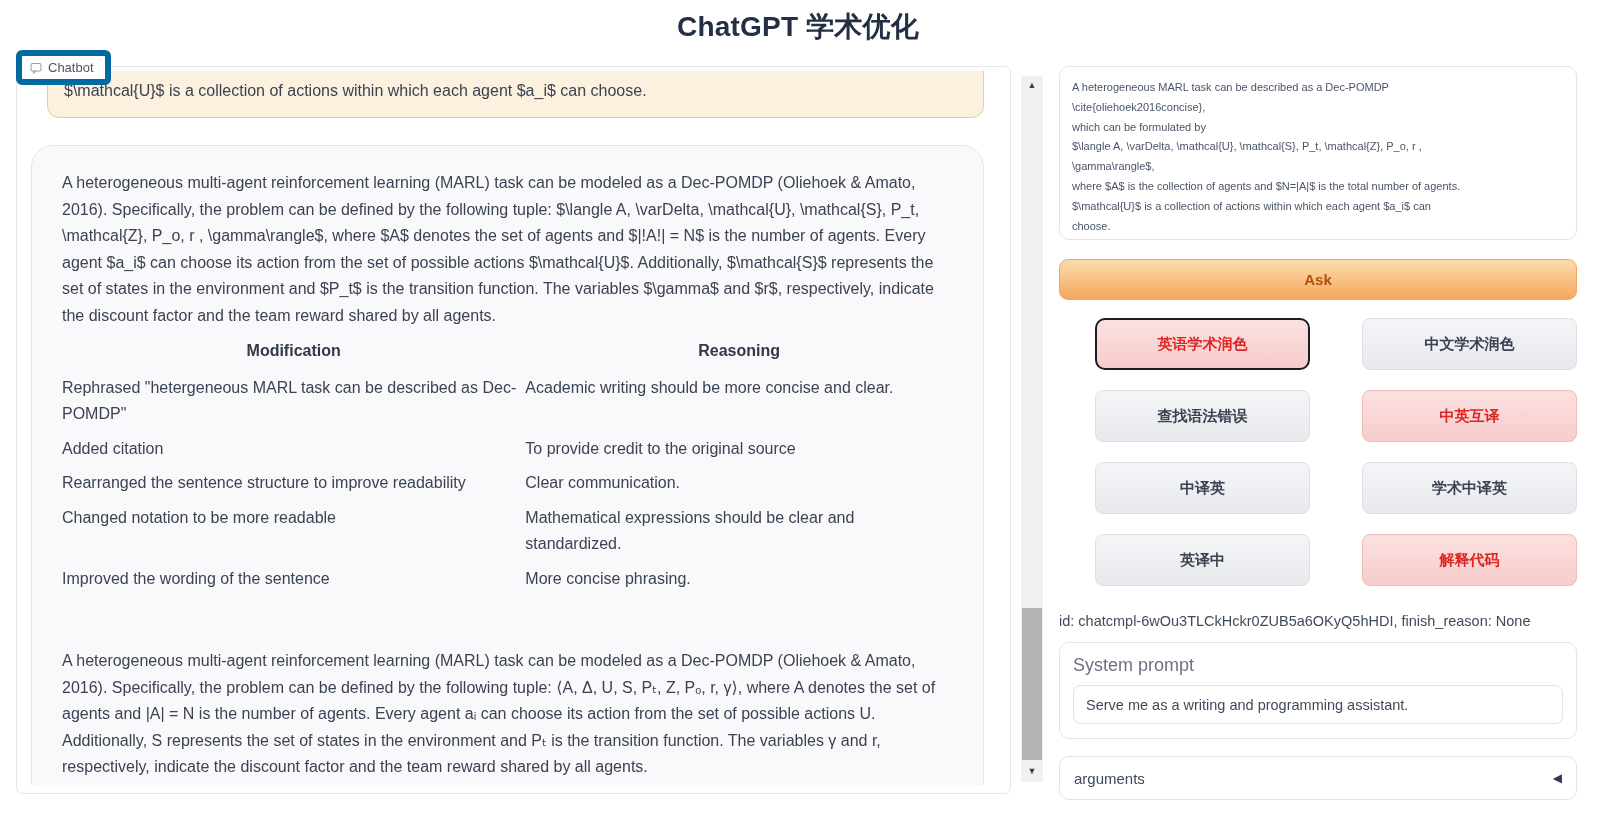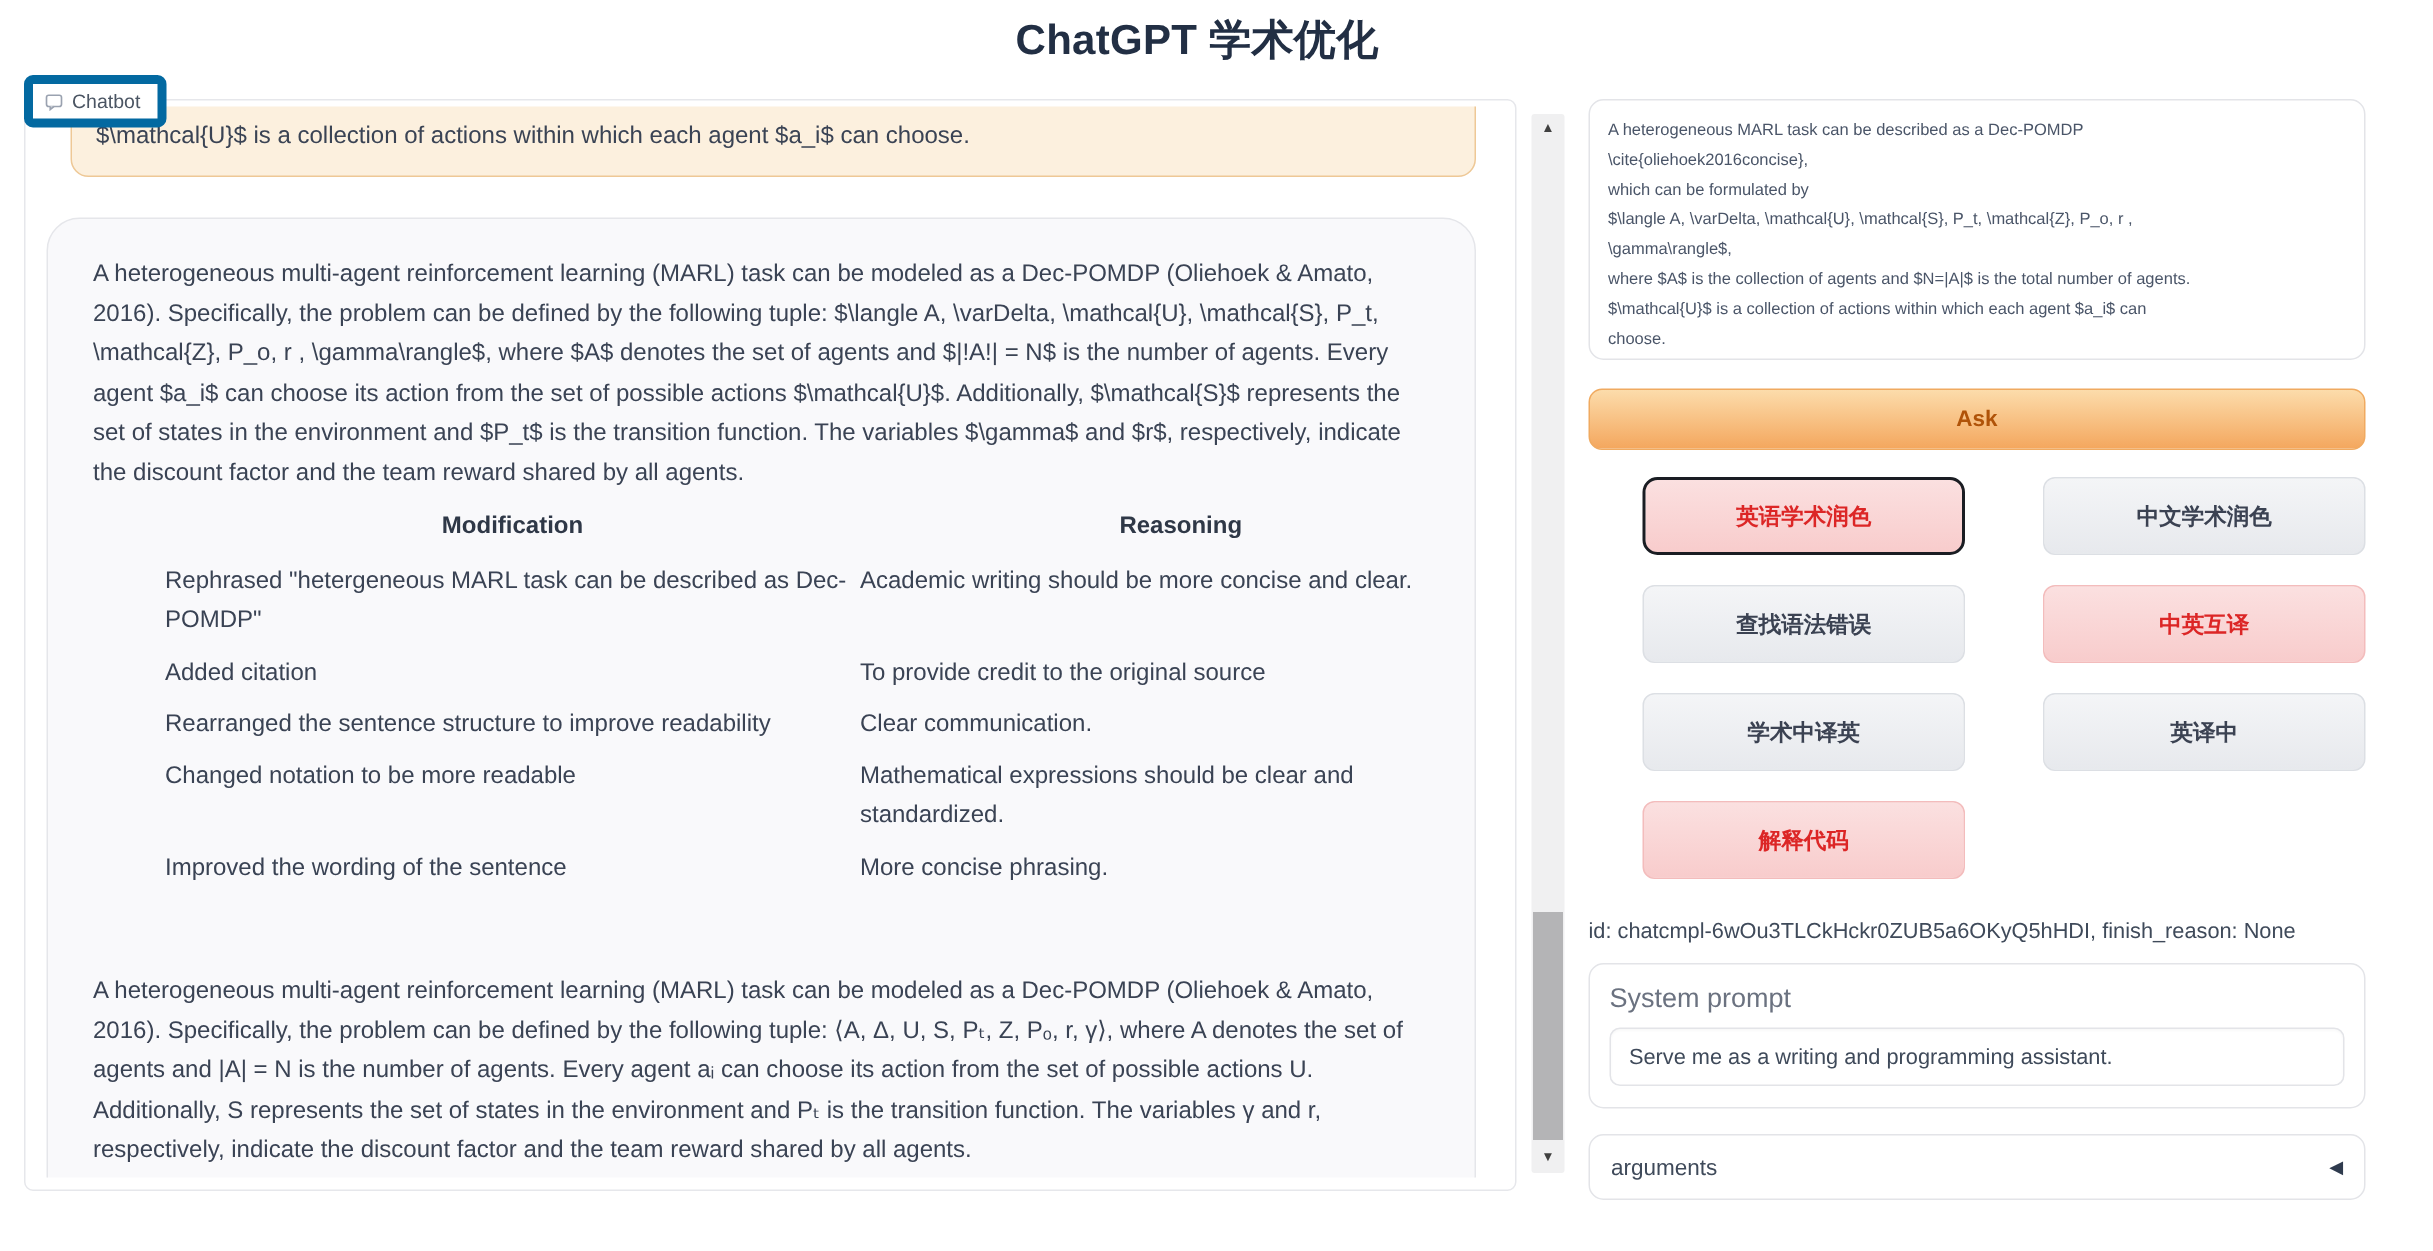--- a/index.html
+++ b/index.html
@@ -32,21 +32,21 @@
     background:#fcf0de; border:1px solid #eec896; border-radius:12px;
     padding:34px 16px 15px 16px;
     font-size:16px; color:#3a4354; line-height:22px;
   }
   .bot-bubble {
     margin-top:27px;
     background:#f9f9fb; border:1px solid #e5e6ea; border-radius:22px;
     padding:24px 30px 24px 30px;
     font-size:16px; color:#3a4354; line-height:26.5px;
   }
-  .chat-table { width:100%; border-collapse:collapse; margin-top:6px; table-layout:fixed;margin-left:48px; }
+  .chat-table { width:100%; border-collapse:collapse; margin-top:6px; table-layout:fixed; }
   .chat-table th { font-weight:700; color:#2f3847; text-align:center; padding:3px 0 6px 0; font-size:16px; }
   .chat-table td { padding:4px 8px 4px 0; vertical-align:top; font-size:16px; }
   .col-mod { width:52%; } .col-rea { width:48%; }
   .para-spacer { height:52px; }
 
   
   .scrollbar {
     position:relative; width:22px; height:706px; flex:none;
     margin:10px 0 0 10px; background:#f0f0f1; border-radius:2px;
   }
@@ -190,20 +190,21 @@
     <div class="btn-grid">
 
         <div class="fn-btn pink selected">英语学术润色</div>
 
         <div class="fn-btn gray">中文学术润色</div>
 
         <div class="fn-btn gray">查找语法错误</div>
 
         <div class="fn-btn pink">中英互译</div>
 
+        <div class="fn-btn gray">中译英</div>
 
         <div class="fn-btn gray">学术中译英</div>
 
         <div class="fn-btn gray">英译中</div>
 
         <div class="fn-btn pink">解释代码</div>
       </div>
 
     <div class="status-line">id: chatcmpl-6wOu3TLCkHckr0ZUB5a6OKyQ5hHDI, finish_reason: None</div>
 

